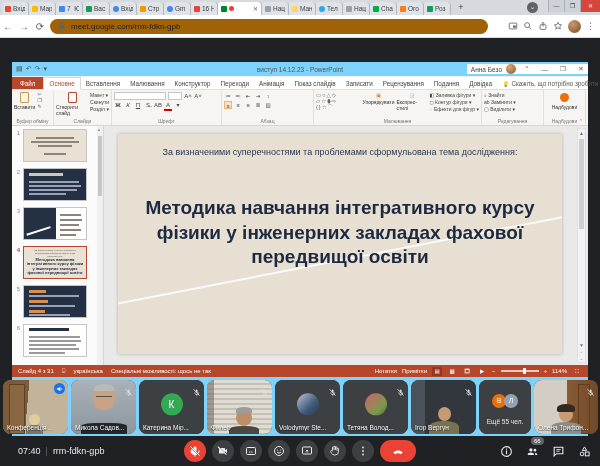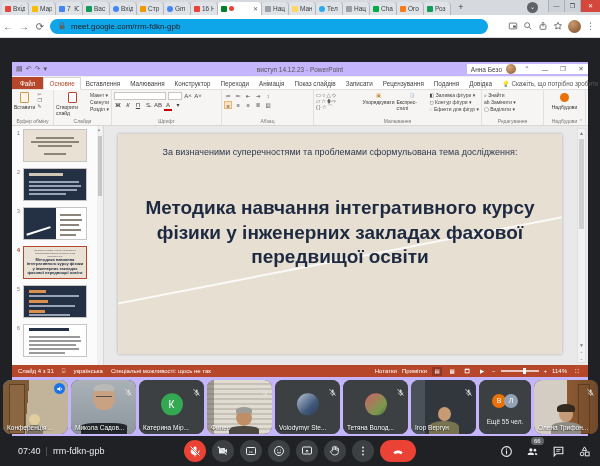--- a/index.html
+++ b/index.html
@@ -29,35 +29,35 @@
   .tclose{font-size:6px;color:#5f6368;margin-left:auto;}
   .newtab{width:12px;height:12px;margin:0 0 1px 4px;border-radius:50%;font-size:9px;line-height:11px;text-align:center;color:#3c4043;}
   .tabsearch{position:absolute;right:62px;top:2px;width:11px;height:11px;border-radius:50%;background:#5f6368;color:#fff;font-size:6px;line-height:11px;text-align:center;}
   .winctl{position:absolute;right:0;top:0;height:12px;display:flex;}
   .wbtn{width:16px;height:12px;font-size:6px;line-height:12px;text-align:center;color:#333;background:#ccd2d8;border-left:1px solid #aab0b6;}
   .wbtn.close{background:#d3473c;color:#fff;width:20px;}
 
   
   .toolbar{position:absolute;top:15px;left:0;width:600px;height:23px;background:#ffffff;border-bottom:1px solid #dadce0;display:flex;align-items:center;}
   .navic{font-size:10px;color:#5f6368;width:16px;text-align:center;}
-  .urlbar{display:flex;align-items:center;gap:4px;height:15px;width:438px;margin-left:2px;background:#0ea5e9;border-radius:8px;padding:0 7px;}
+  .urlbar{display:flex;align-items:center;gap:4px;height:15px;width:438px;margin-left:2px;background:#a16207;border-radius:8px;padding:0 7px;}
   .urltext{font-size:8px;color:#202124;}
   .tbright{display:flex;align-items:center;gap:5px;margin-left:auto;margin-right:5px;}
   .mini{width:10px;height:10px;}
   .avatar{width:13px;height:13px;border-radius:50%;background:radial-gradient(circle at 35% 30%,#c99b6e,#7a4b28);}
   .dots3{font-size:9px;color:#5f6368;}
 
   
   .banner{position:absolute;top:38px;left:0;width:600px;height:20px;background:#35363a;display:flex;align-items:center;}
   .banicon{width:11px;height:11px;border-radius:2px;background:#1a73e8;margin-left:44px;position:relative;}
   .banicon:after{content:"";position:absolute;left:3px;top:3px;width:5px;height:5px;border-radius:1px;background:#fbbc04;}
   .bantext{font-size:8px;color:#e8eaed;margin-left:17px;font-weight:bold;}
 
   
-  .ppt{position:absolute;left:12px;top:62px;width:576px;height:399px;background:#c4b5fd;}
+  .ppt{position:absolute;left:12px;top:62px;width:576px;height:399px;background:#7dd3fc;}
   .ppt-title{position:relative;height:15px;display:flex;align-items:center;border-bottom:1px solid #eee;}
   .qat{display:flex;gap:3px;margin-left:4px;font-size:7px;color:#555;}
   .ppt-name{position:absolute;left:0;right:0;text-align:center;font-size:6.5px;color:#555;}
   .ppt-tr{margin-left:auto;display:flex;align-items:center;gap:4px;z-index:2;background:#fff;padding-left:4px;}
   .acct{font-size:6.5px;color:#444;}
   .pav{width:10px;height:10px;border-radius:50%;background:radial-gradient(circle at 35% 30%,#d6a877,#8a5a30);}
   .pwb{font-size:6.5px;color:#555;width:14px;text-align:center;}
   .ppt-tabs{height:13px;display:flex;align-items:stretch;border-bottom:1px solid #e1dfdd;background:#fff;}
   .rtab{font-size:6.3px;color:#444;padding:0 5px;display:flex;align-items:center;white-space:nowrap;}
   .rtab.file{background:#b7472a;color:#fff;padding:0 8px;}

